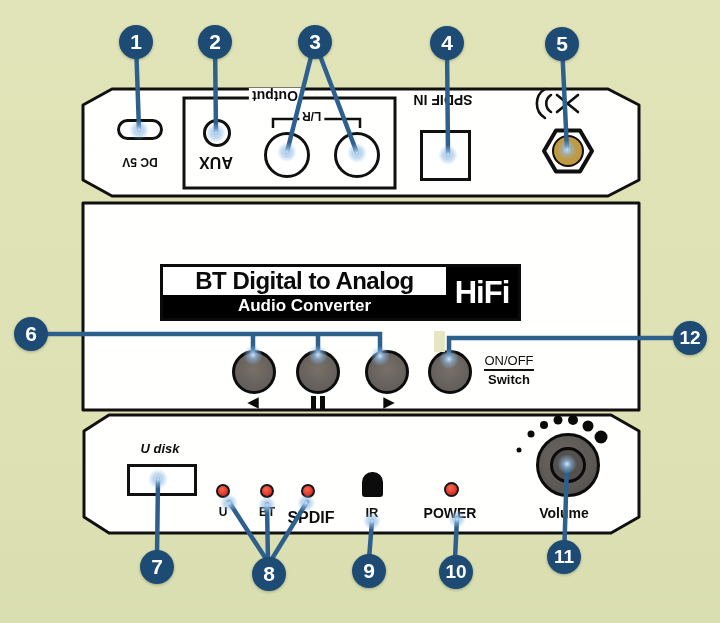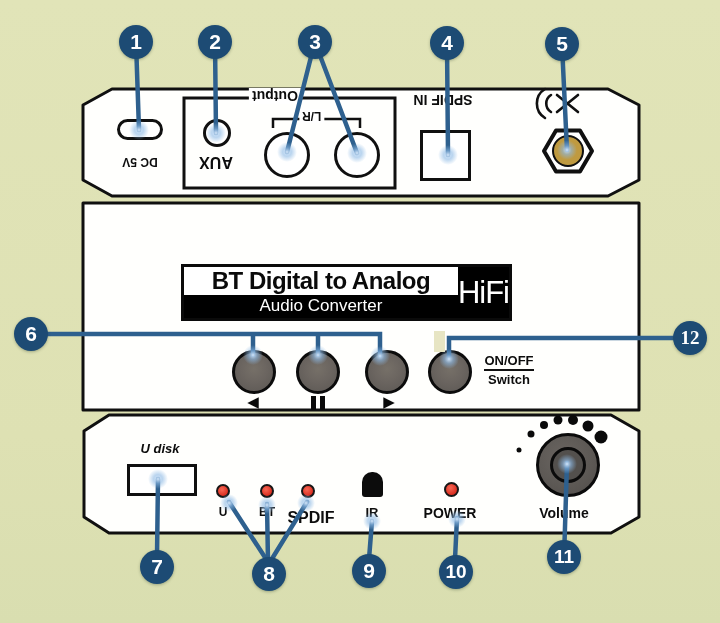--- a/index.html
+++ b/index.html
@@ -11,27 +11,27 @@
   .wbg{background:#fff;padding:0 3px;}
   .callout{position:absolute;width:34px;height:34px;border-radius:50%;background:#1d4b74;color:#fff;
     font:bold 21px/33px "Liberation Sans",sans-serif;text-align:center;box-shadow:0 1px 3px rgba(40,60,40,.35);}
   .port{position:absolute;background:#fff;border:3px solid #101010;}
   .round{border-radius:50%;}
   .led{position:absolute;width:14px;height:14px;border-radius:50%;border:2px solid #171717;
     background:radial-gradient(circle at 40% 35%, #f4604e 10%, #da2f21 70%, #b92417 100%);}
   .pushbtn{position:absolute;width:44px;height:44px;border-radius:50%;border:3px solid #0c0c0c;
     background:radial-gradient(circle at 50% 42%, #767068 0%, #676špace261 0%, #6b6560 45%, #5b5753 100%);}
   .pushbtn{background:radial-gradient(circle at 50% 42%, #767068 0%, #6b6560 45%, #5b5753 100%);}
-  .labelbox{position:absolute;left:181px;top:264px;width:331px;height:57px;border:3px solid #0a0a0a;background:#000;display:flex;justify-content:center;}
+  .labelbox{position:absolute;left:160px;top:264px;width:361px;height:57px;border:3px solid #0a0a0a;background:#000;display:flex;justify-content:center;}
   .labelbox .leftcol{width:283px;display:flex;flex-direction:column;}
   .labelbox .row1{height:28px;background:#fff;color:#0a0a0a;font-weight:bold;font-size:24px;line-height:27px;text-align:center;letter-spacing:-0.5px;}
-  .labelbox .row2{height:23px;background:#000;color:#fff;font-weight:normal;font-size:17px;line-height:22px;text-align:center;}
-  .labelbox .badge{flex:1;background:#000;color:#fff;font-weight:normal;font-size:31px;line-height:51px;text-align:center;letter-spacing:-1px;}
+  .labelbox .row2{height:23px;background:#000;color:#fff;font-weight:bold;font-size:17px;line-height:22px;text-align:center;}
+  .labelbox .badge{flex:1;background:#000;color:#fff;font-weight:bold;font-size:31px;line-height:51px;text-align:center;letter-spacing:-1px;}
   .onoff{position:absolute;left:478px;top:351px;width:62px;text-align:center;color:#0d0d0d;}
-  .onoff .l1{font-weight:bold;font-size:13px;border-bottom:2px solid #111;padding-bottom:1px;display:inline-block;}
+  .onoff .l1{font-weight:normal;font-size:13px;border-bottom:2px solid #111;padding-bottom:1px;display:inline-block;}
   .onoff .l2{font-weight:bold;font-size:13px;margin-top:1px;}
   .glyph{position:absolute;font-weight:bold;font-size:15px;color:#0a0a0a;text-align:center;font-family:"DejaVu Sans",sans-serif;}
   .pause{position:absolute;left:311px;top:396px;width:14px;height:14px;display:flex;justify-content:space-between;}
   .pause span{width:5px;height:14px;background:#0a0a0a;display:block;}
   .knob{position:absolute;left:536px;top:433px;width:64px;height:64px;border-radius:50%;border:3px solid #0b0b0b;
     background:radial-gradient(circle at 42% 38%, #6a6561 0%, #5d5955 55%, #514d4a 100%);}
   .knob-inner{position:absolute;left:11px;top:11px;width:36px;height:36px;border-radius:50%;border:3px solid #0b0b0b;background:#53504d;}
   .ir{position:absolute;left:362px;top:472px;width:21px;height:25px;background:#0c0c0c;border-radius:10px 10px 3px 3px;}
   .mark{position:absolute;left:434px;top:331px;width:11px;height:21px;background:#e7e5c3;}
 </style>
@@ -177,15 +177,15 @@
   <div class="callout" style="left:198px;top:25px;">2</div>
   <div class="callout" style="left:298px;top:25px;">3</div>
   <div class="callout" style="left:430px;top:26px;">4</div>
   <div class="callout" style="left:545px;top:27px;">5</div>
   <div class="callout" style="left:14px;top:317px;">6</div>
   <div class="callout" style="left:140px;top:550px;">7</div>
   <div class="callout" style="left:252px;top:557px;">8</div>
   <div class="callout" style="left:352px;top:554px;">9</div>
   <div class="callout" style="left:439px;top:555px;font-size:19px;">10</div>
   <div class="callout" style="left:547px;top:540px;font-size:19px;">11</div>
-  <div class="callout" style="left:673px;top:321px;font-size:19px;font-family:Liberation Serif, serif;">12</div>
+  <div class="callout" style="left:673px;top:321px;font-size:19px;">12</div>
 
 </div>
 
 </body></html>

